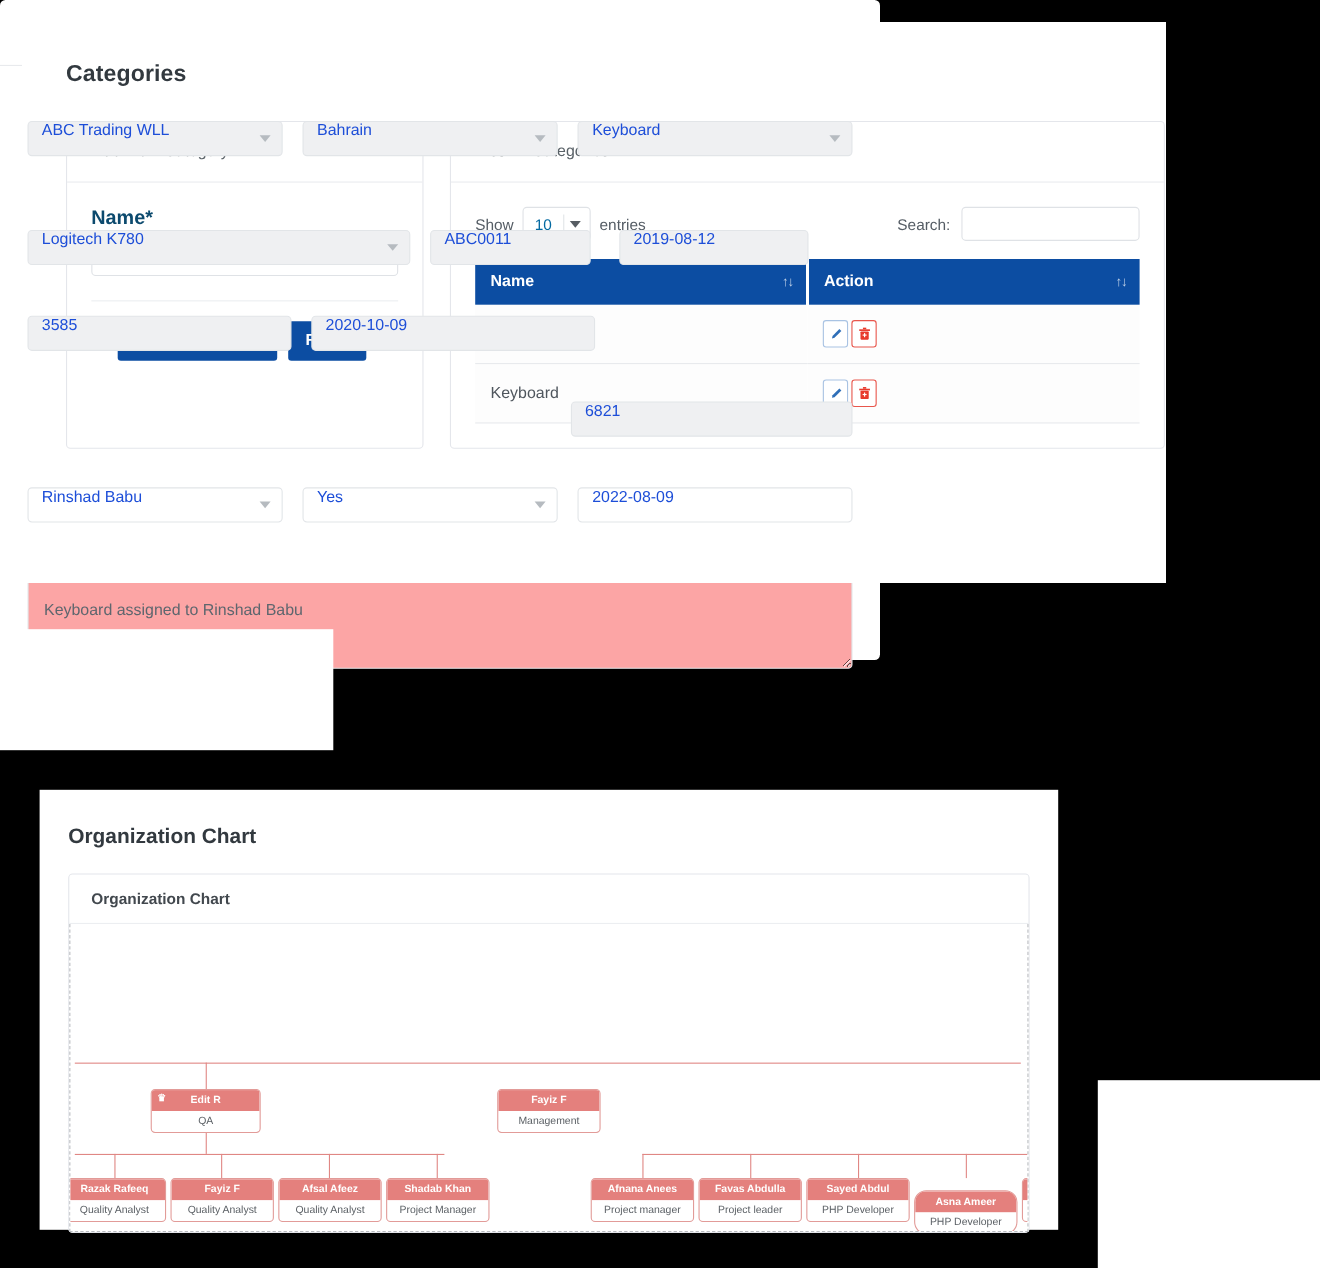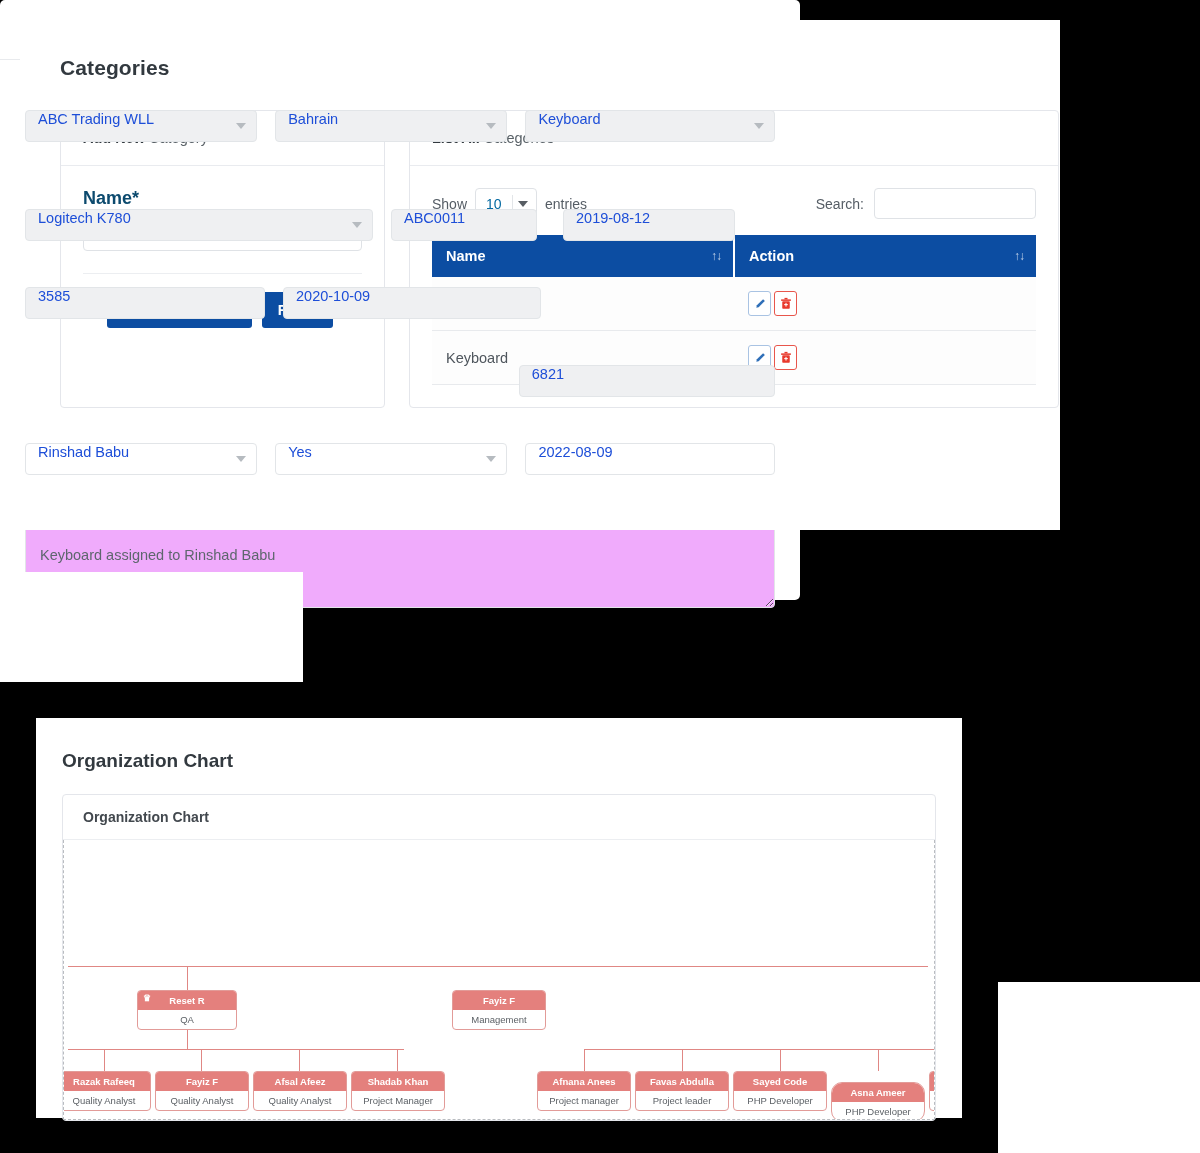--- a/index.html
+++ b/index.html
@@ -139,21 +139,21 @@
     font-size: 14.5px; color: #1d4ed8;
   }
   .ctrl.white { background: #ffffff; }
   .ctrl .scaret {
     position: absolute; right: 10px; top: 50%; transform: translateY(-50%);
     width: 0; height: 0; border-left: 5px solid transparent; border-right: 5px solid transparent;
     border-top: 6px solid #b6bbc0;
   }
   .note-area {
     width: 100%; height: 88px; border: 1px solid #e2e5e8; border-radius: 4px;
-    background: #f0abfc; padding: 26px 14px; font-size: 14.5px; color: #5e666e;
+    background: #fca5a5; padding: 26px 14px; font-size: 14.5px; color: #5e666e;
     font-family: "Liberation Sans", sans-serif; resize: vertical; outline: none;
   }
   .w-255 { width: 258px; }
   .w-365 { width: 366px; }
   .w-495 { width: 497px; }
   .w-170 { width: 172px; }
 </style>
 </head>
 <body>
 
@@ -289,21 +289,21 @@
 
         <div class="conn" style="left:520px; top:209px; width:350px; height:1px;"></div>
         <div class="conn" style="left:520px; top:209px; width:1px; height:22px;"></div>
         <div class="conn" style="left:618px; top:209px; width:1px; height:22px;"></div>
         <div class="conn" style="left:716px; top:209px; width:1px; height:22px;"></div>
         <div class="conn" style="left:814px; top:209px; width:1px; height:22px;"></div>
 
         <div class="node lead" style="left:73px; top:150px;">
           <div class="nm">
             <span class="crown">♛</span>
-            <span>Reset R</span>
+            <span>Edit R</span>
           </div>
           <div class="rl">QA</div>
         </div>
 
         <div class="node" style="left:-7px; top:231px;">
           <div class="nm">Razak Rafeeq</div>
           <div class="rl">Quality Analyst</div>
         </div>
         <div class="node" style="left:91px; top:231px;">
           <div class="nm">Fayiz F</div>
@@ -325,21 +325,21 @@
 
         <div class="node" style="left:473px; top:231px;">
           <div class="nm">Afnana Anees</div>
           <div class="rl">Project manager</div>
         </div>
         <div class="node" style="left:571px; top:231px;">
           <div class="nm">Favas Abdulla</div>
           <div class="rl">Project leader</div>
         </div>
         <div class="node" style="left:669px; top:231px;">
-          <div class="nm">Sayed Code</div>
+          <div class="nm">Sayed Abdul</div>
           <div class="rl">PHP Developer</div>
         </div>
         <div class="node" style="left:767px; top:242px;border-radius:11px;">
           <div class="nm">Asna Ameer</div>
           <div class="rl">PHP Developer</div>
         </div>
         <div class="node" style="left:865px; top:231px;">
           <div class="nm">&nbsp;</div>
           <div class="rl">&nbsp;</div>
         </div>

